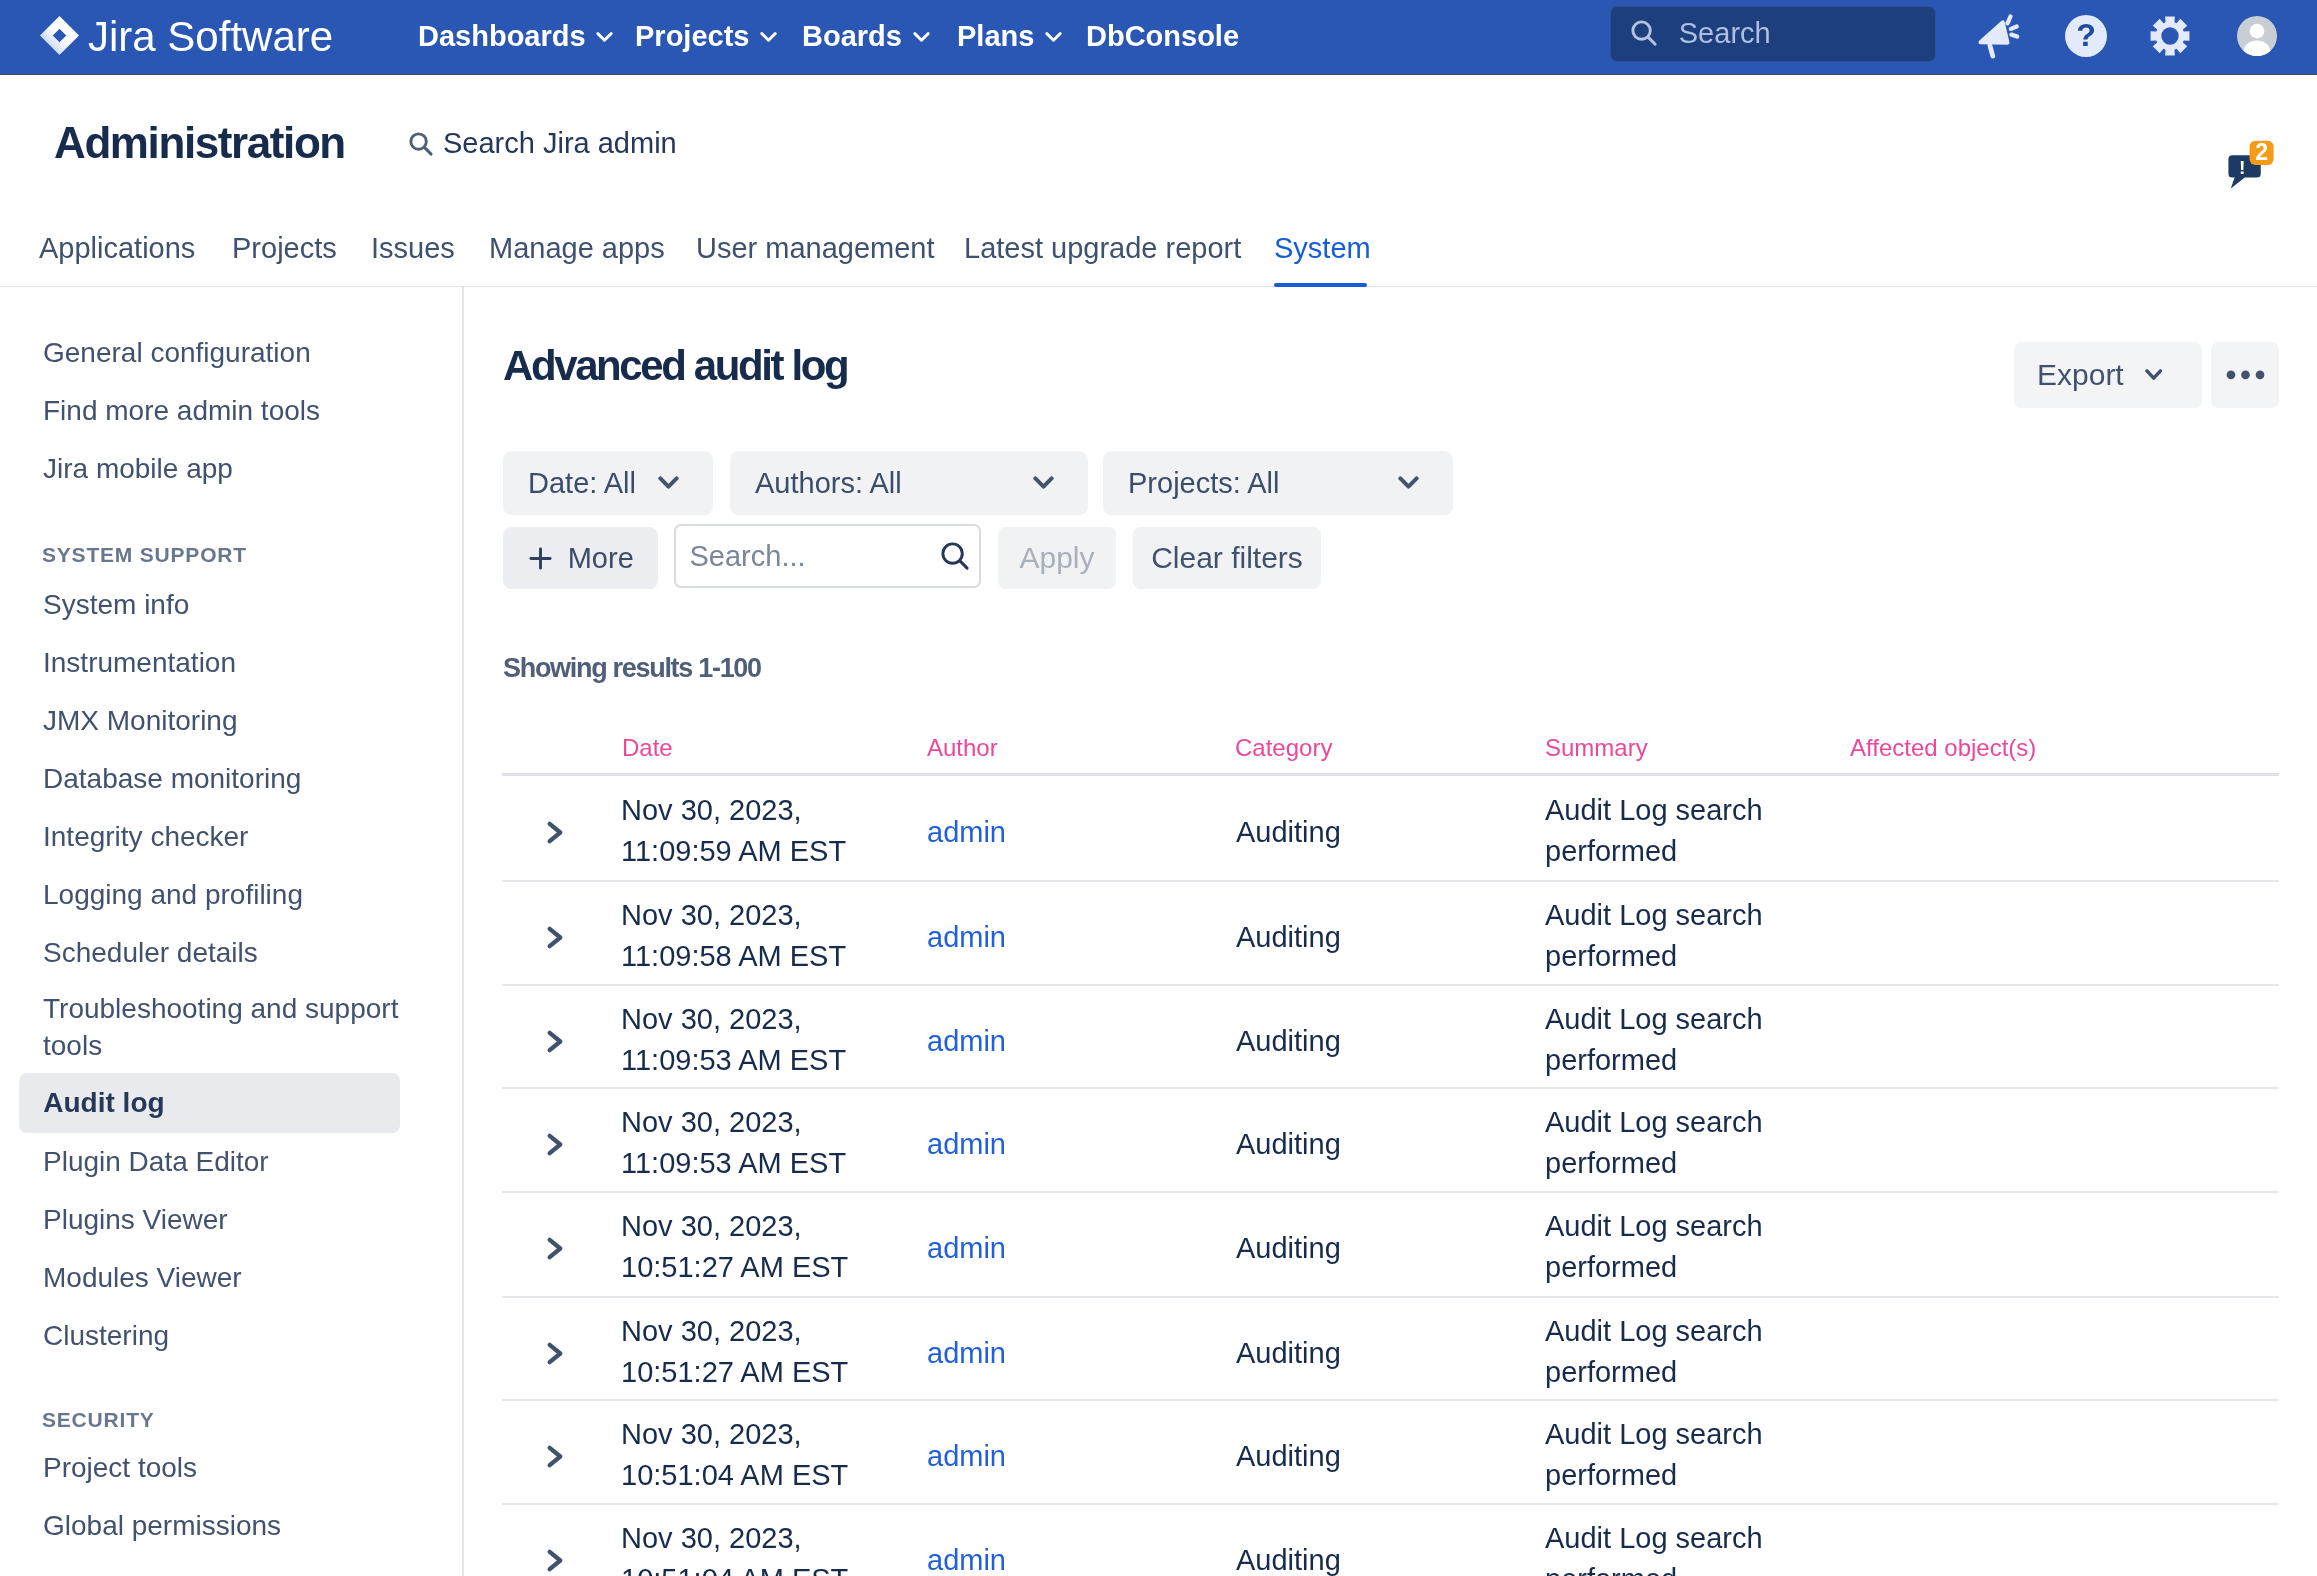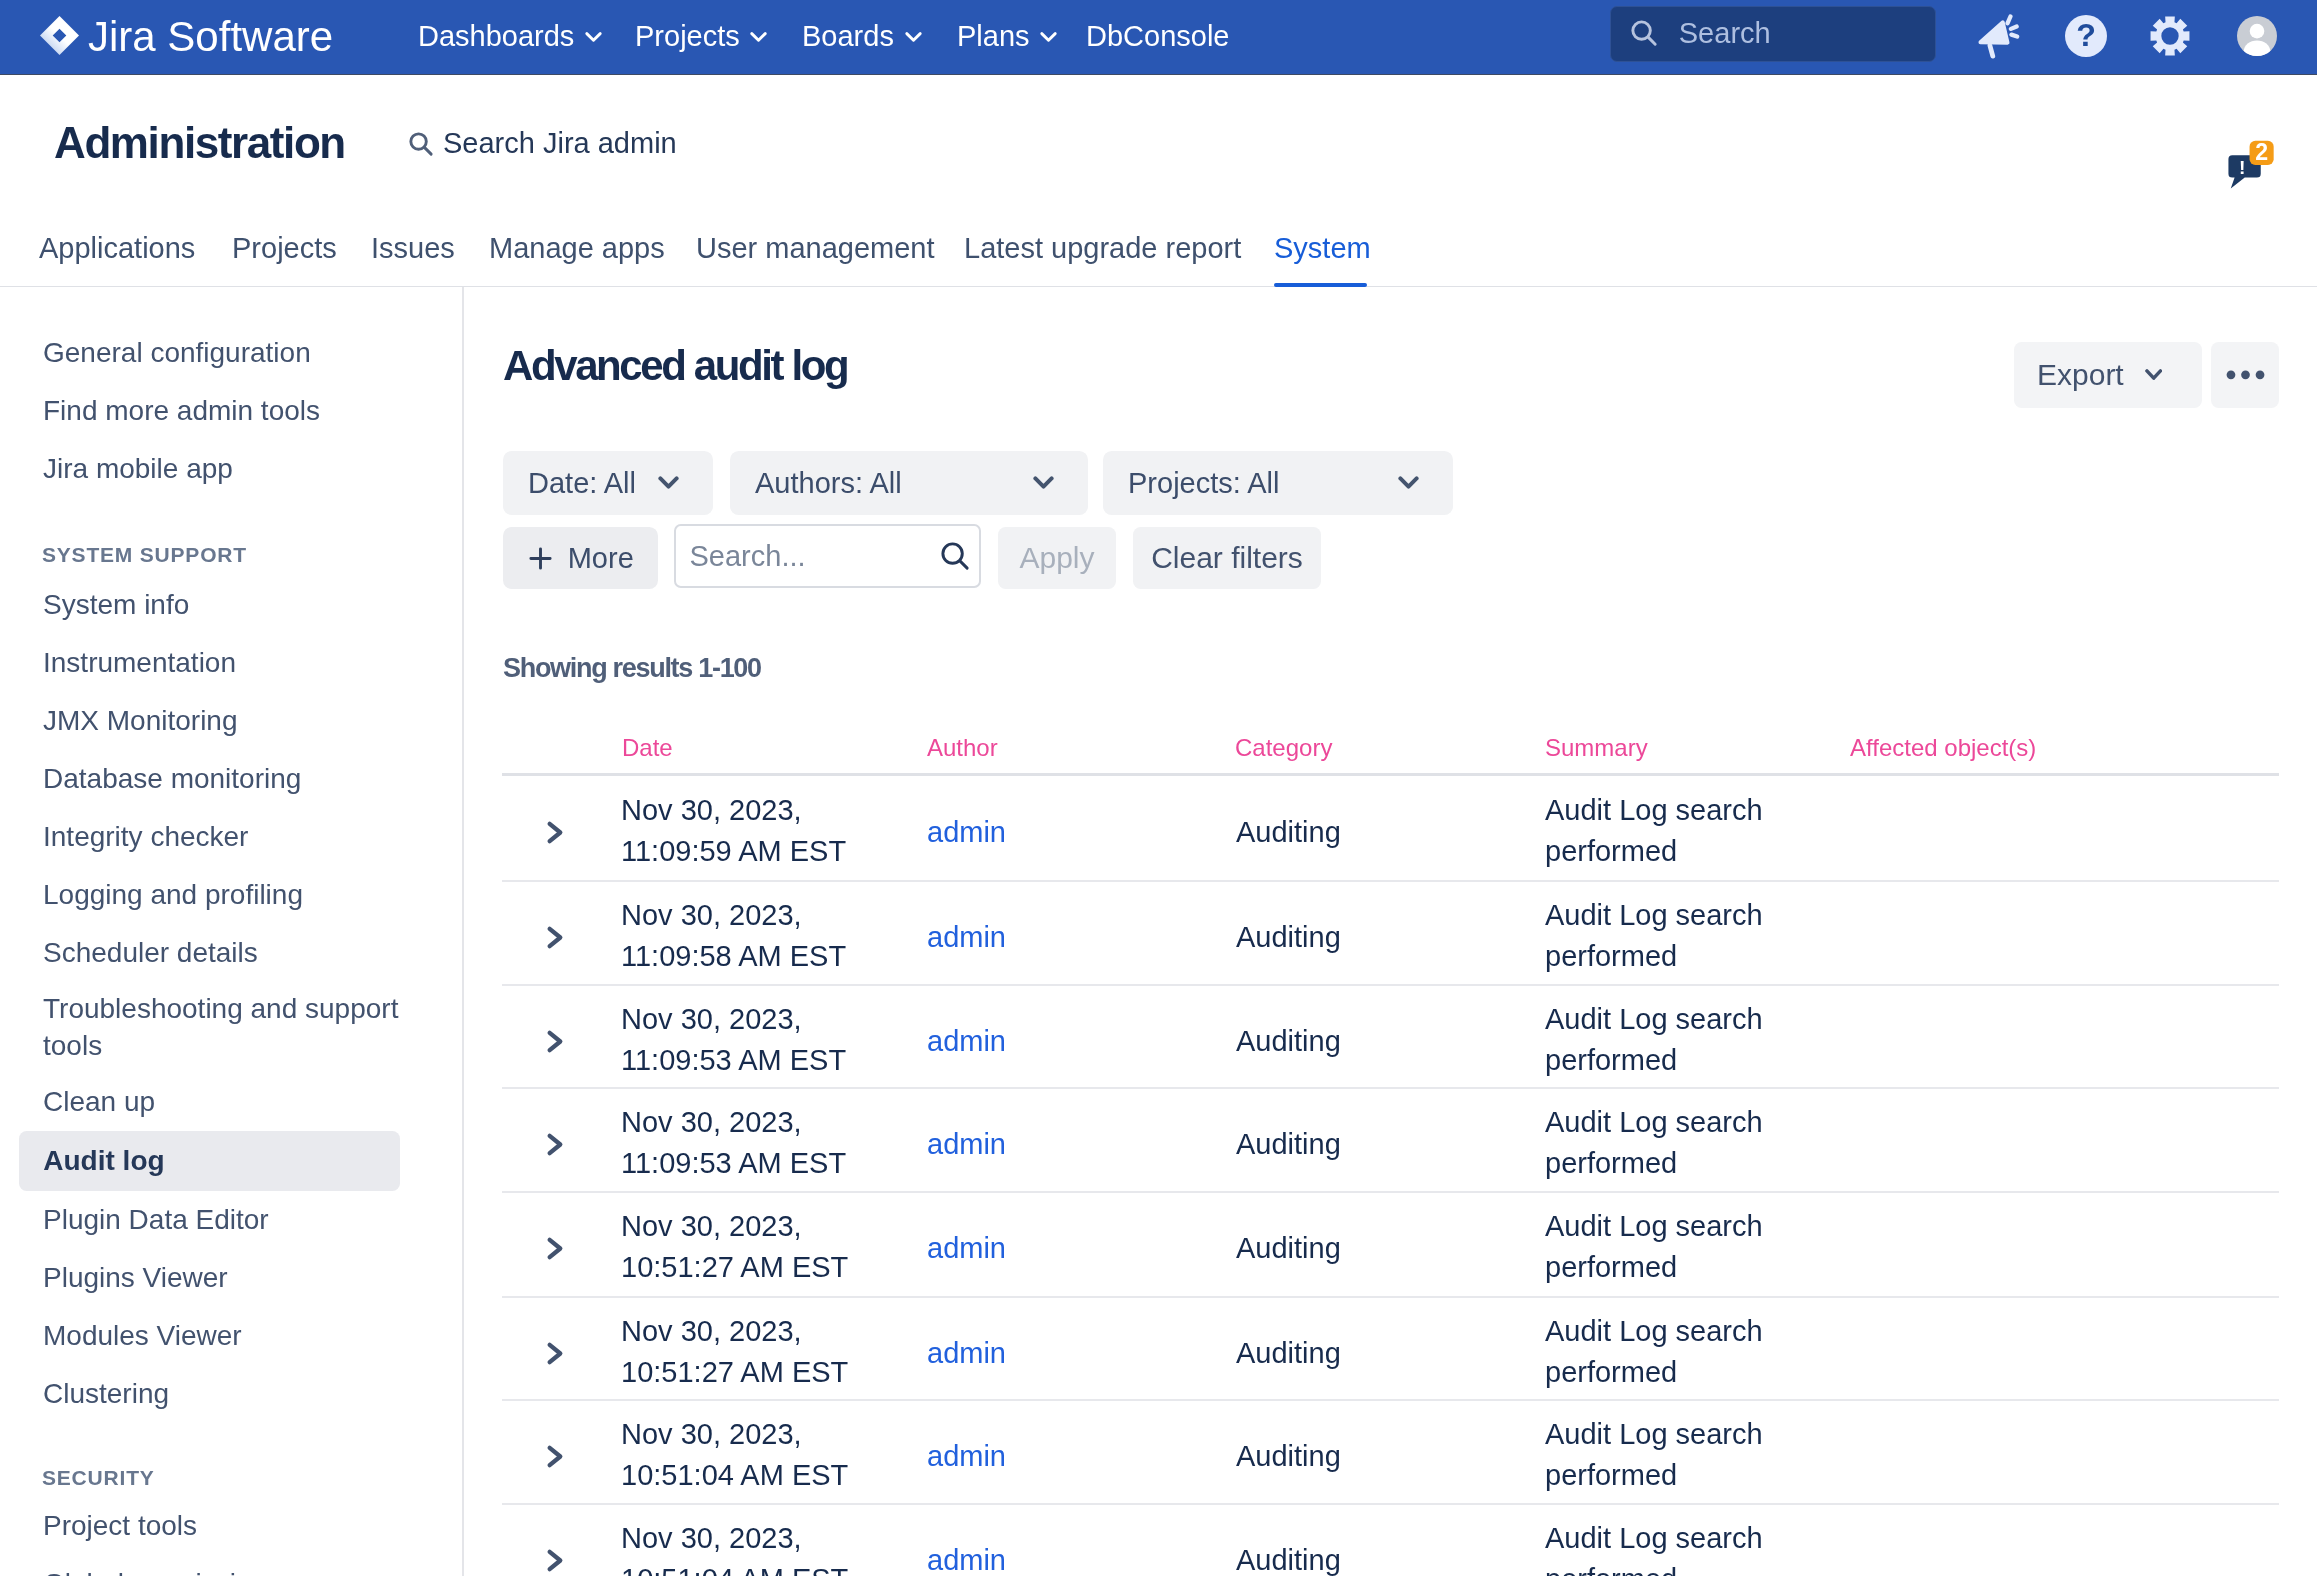--- a/index.html
+++ b/index.html
@@ -5,21 +5,21 @@
 * { margin:0; padding:0; box-sizing:border-box; }
 html,body { width:2317px; height:1577px; background:#fff; font-family:"Liberation Sans", sans-serif; }
 body { position:relative; overflow:hidden; }
 
 
 .topnav { position:absolute; top:0; left:0; width:2317px; height:75px; background:#2957b3; border-bottom:1.9px solid #3E4A63; }
 .topnav-inner { position:relative; width:100%; height:73px; background:#2957b3; }
 .logo { position:absolute; left:40px; top:16.4px; }
 .wordmark { position:absolute; left:88px; top:0; height:73px; line-height:73px; color:#fff; font-size:42px; letter-spacing:0px; }
 .navmenu { position:absolute; left:0; top:0; height:73px; width:1352px; }
-.navitem { position:absolute; top:0; height:73px; display:inline-flex; align-items:center; color:#fff; font-size:29px; white-space:nowrap; }
+.navitem { position:absolute; top:0; height:73px; display:inline-flex; align-items:center; color:#fff; font-size:29px; white-space:nowrap;font-weight:bold; }
 .navitem svg { margin-left:7.7px; }
 .navsearch { position:absolute; left:1610px; top:5.8px; width:326px; height:56px; background:#1d3f7e; border:1.9px solid #2e5195; border-radius:7px; display:flex; align-items:center; }
 .navsearch .ph { color:#aebfe0; font-size:29px; margin-left:17.4px; }
 .navicons { position:absolute; top:0; height:73px; display:flex; align-items:center; }
 
 
 .admin-title { position:absolute; left:54px; top:118px; font-size:44px; font-weight:bold; color:#172B4D; letter-spacing:-1.4px; }
 .admin-search { position:absolute; left:406px; top:127px; display:flex; align-items:center; }
 .admin-search span { font-size:29px; color:#253858; margin-left:8px; }
 .feedback { position:absolute; left:2224px; top:136px; }
@@ -176,21 +176,20 @@
   <div class="sidehead">SYSTEM SUPPORT</div>
   <div style="height:1.9px"></div>
   <div class="sideitem">System info</div>
   <div class="sideitem">Instrumentation</div>
   <div class="sideitem">JMX Monitoring</div>
   <div class="sideitem">Database monitoring</div>
   <div class="sideitem">Integrity checker</div>
   <div class="sideitem">Logging and profiling</div>
   <div class="sideitem">Scheduler details</div>
   <div class="sideitem two">Troubleshooting and support<br>tools</div>
-  <div class="sideitem">Clean up</div>
   <div class="sideitem sel">Audit log</div>
   <div class="sideitem">Plugin Data Editor</div>
   <div class="sideitem">Plugins Viewer</div>
   <div class="sideitem">Modules Viewer</div>
   <div class="sideitem">Clustering</div>
   <div style="height:35px"></div>
   <div class="sidehead">SECURITY</div>
   <div class="sideitem">Project tools</div>
   <div class="sideitem">Global permissions</div>
 </div>

